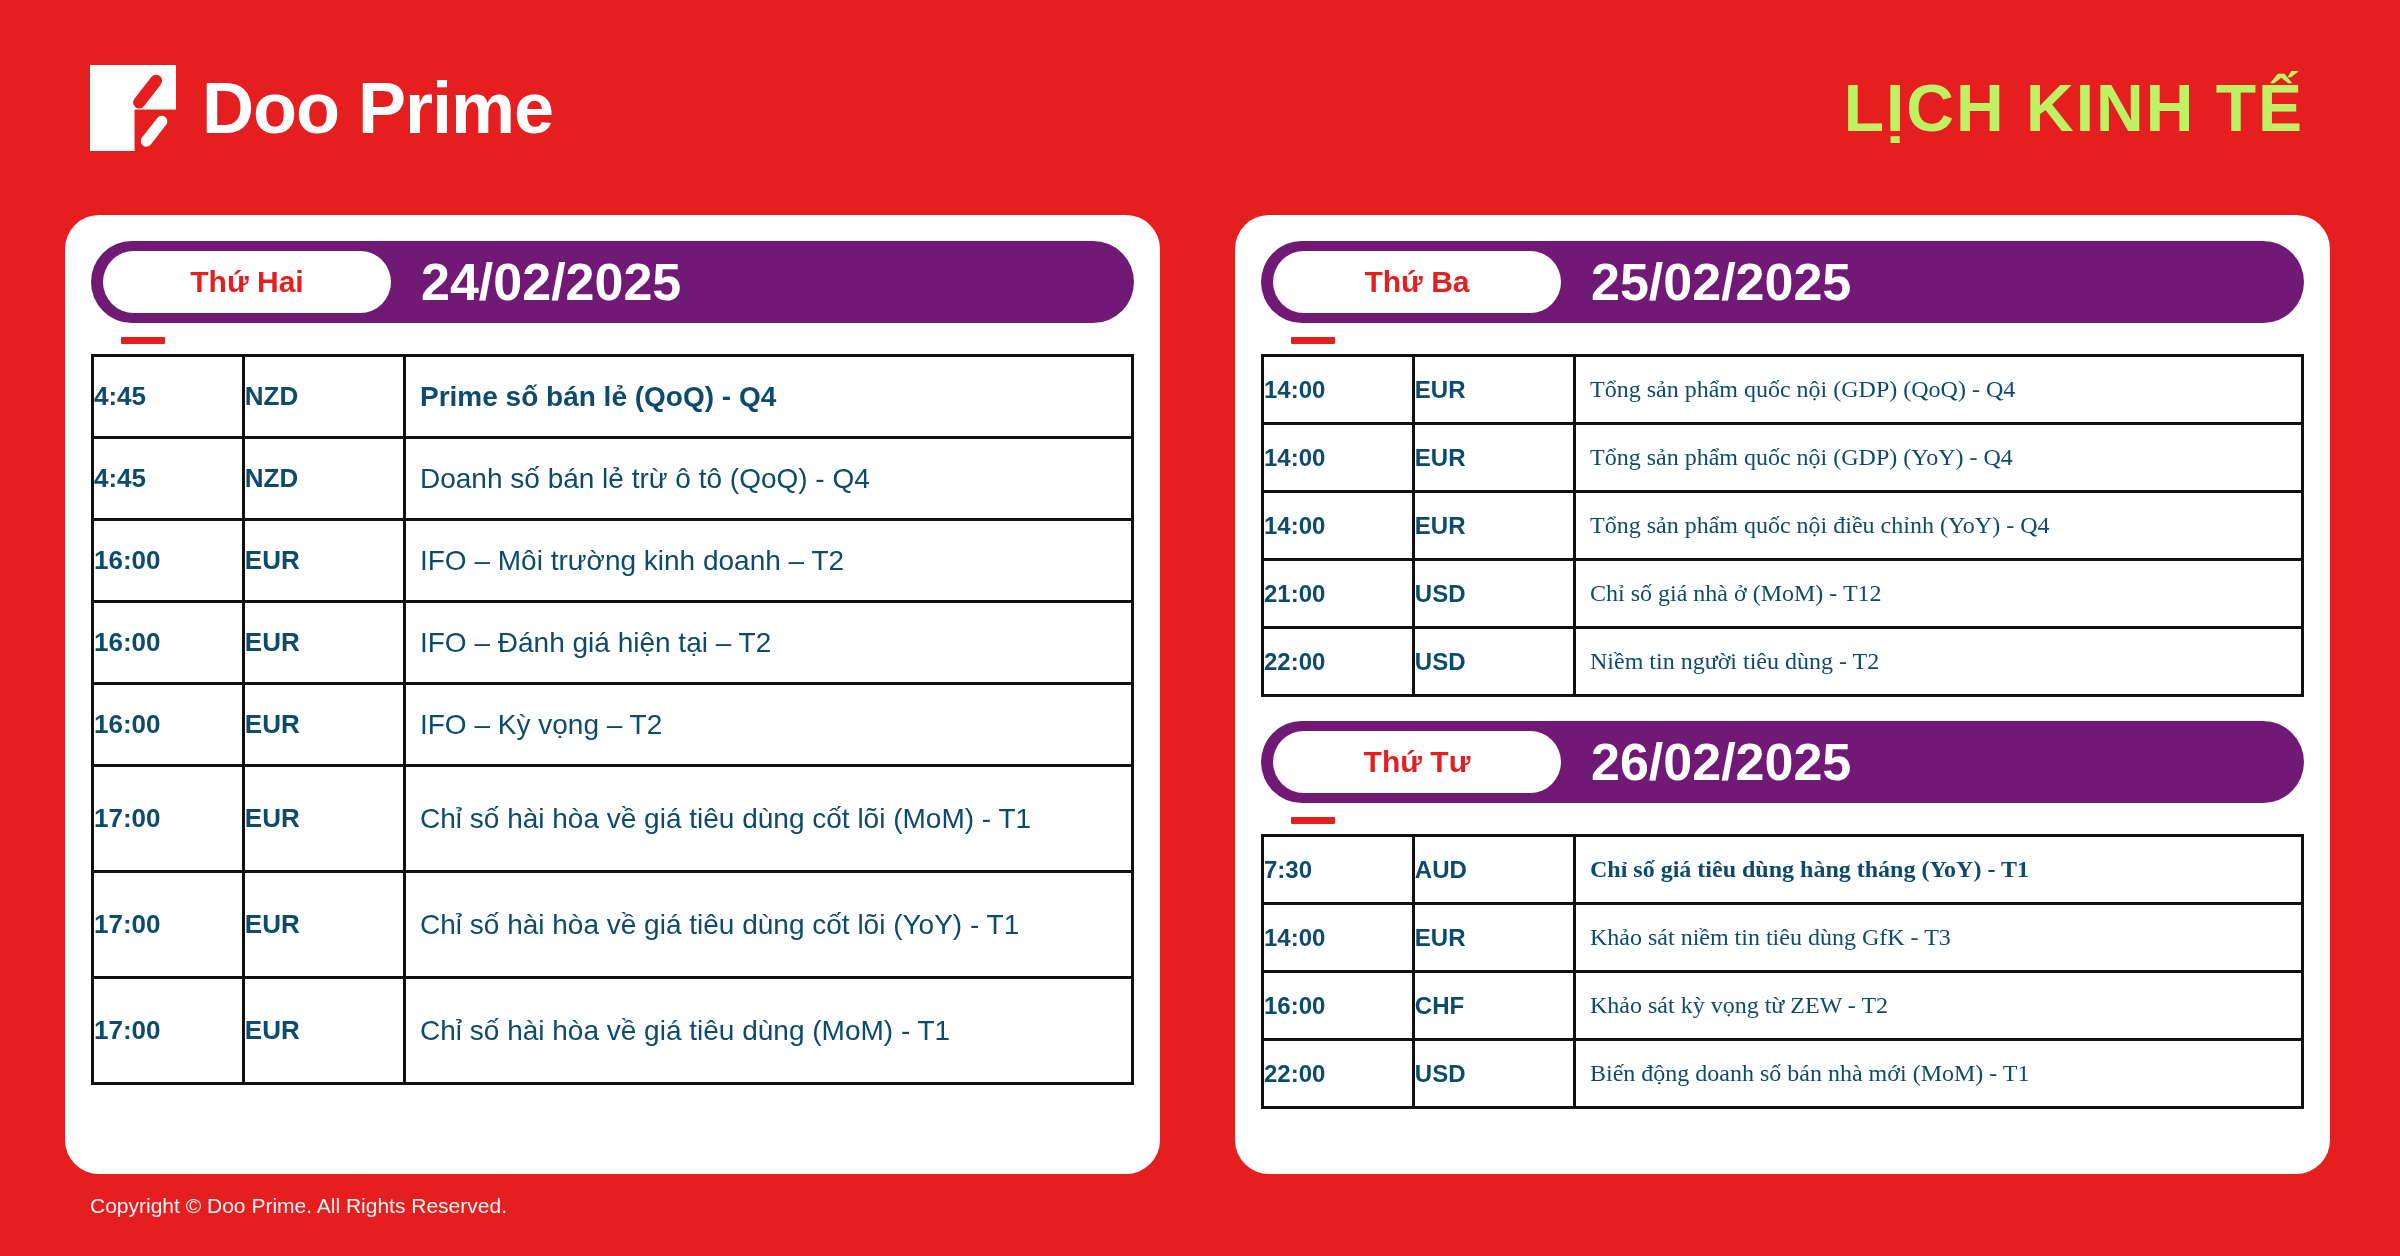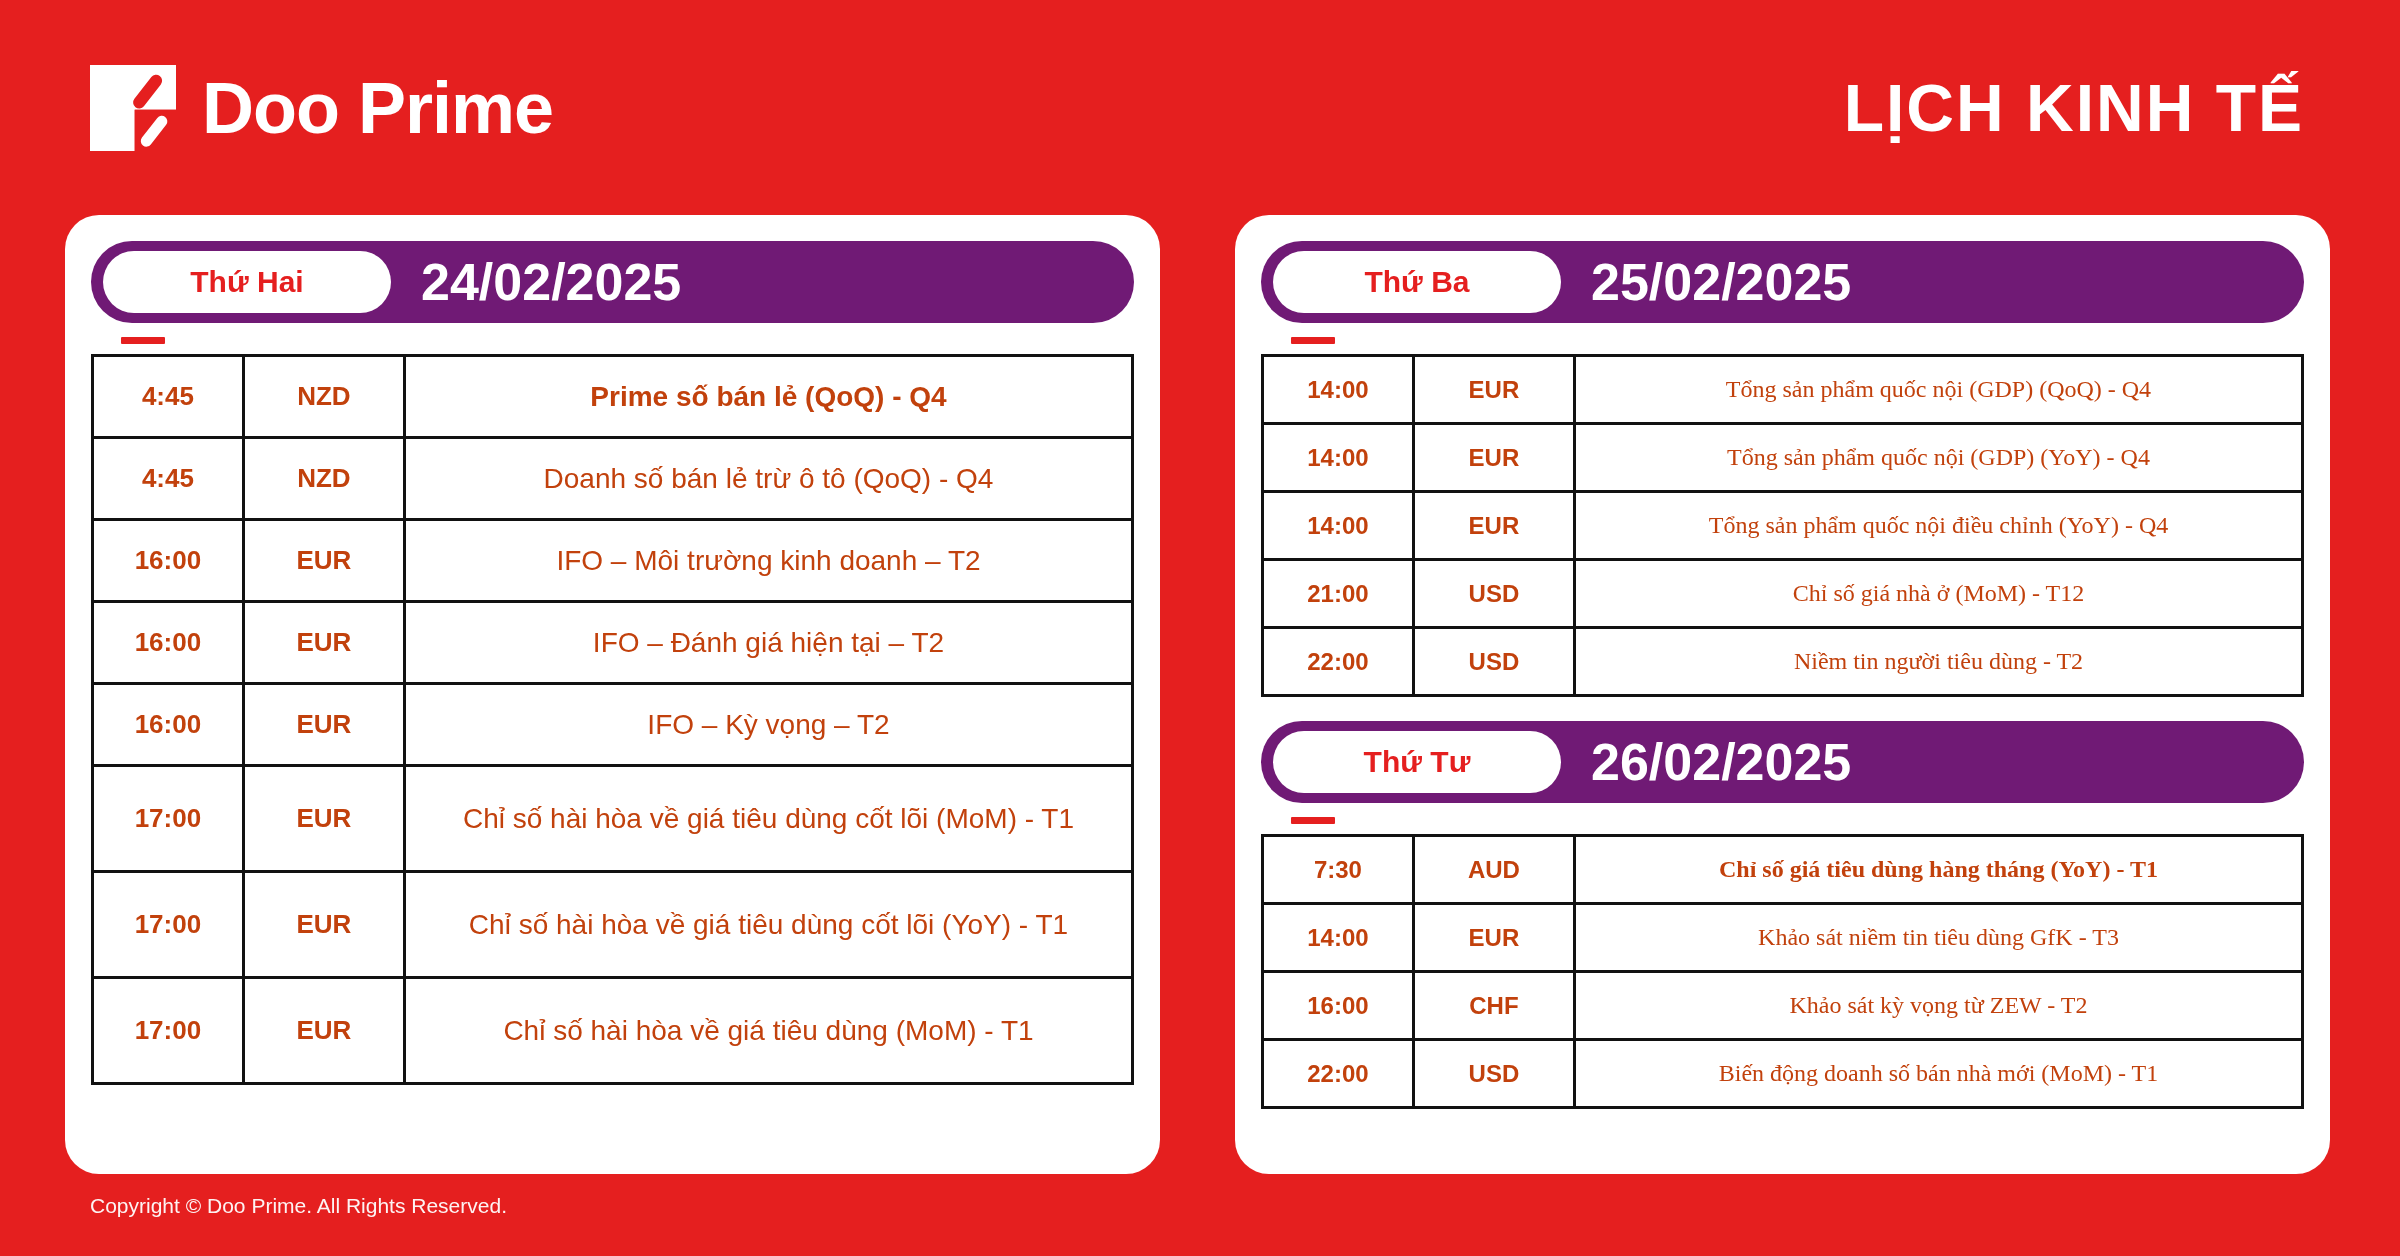--- a/index.html
+++ b/index.html
@@ -47,21 +47,21 @@
   .brand-word {
     color: #ffffff;
     font-size: 72px;
     font-weight: 700;
     letter-spacing: -1px;
     line-height: 1;
     white-space: nowrap;
   }
 
   .page-title {
-    color: #ffffff;
+    color: #bef264;
     font-size: 66px;
     font-weight: 700;
     letter-spacing: 2px;
     line-height: 1;
     white-space: nowrap;
   }
 
   
   .card {
     position: absolute;
@@ -134,23 +134,22 @@
   
   .evt-table {
     width: 100%;
     border-collapse: collapse;
     table-layout: fixed;
     margin-top: 10px;
   }
 
   .evt-table td {
     border: 3px solid #111111;
-    text-align: center;
     vertical-align: middle;
-    color: #c2410c;
+    color: #0c4a6e;
   }
 
   .col-time  { width: 14.5%; }
   .col-curr  { width: 15.5%; }
   .col-event { width: 70%; }
 
   .cell-time {
     font-size: 26px;
     font-weight: 700;
   }

